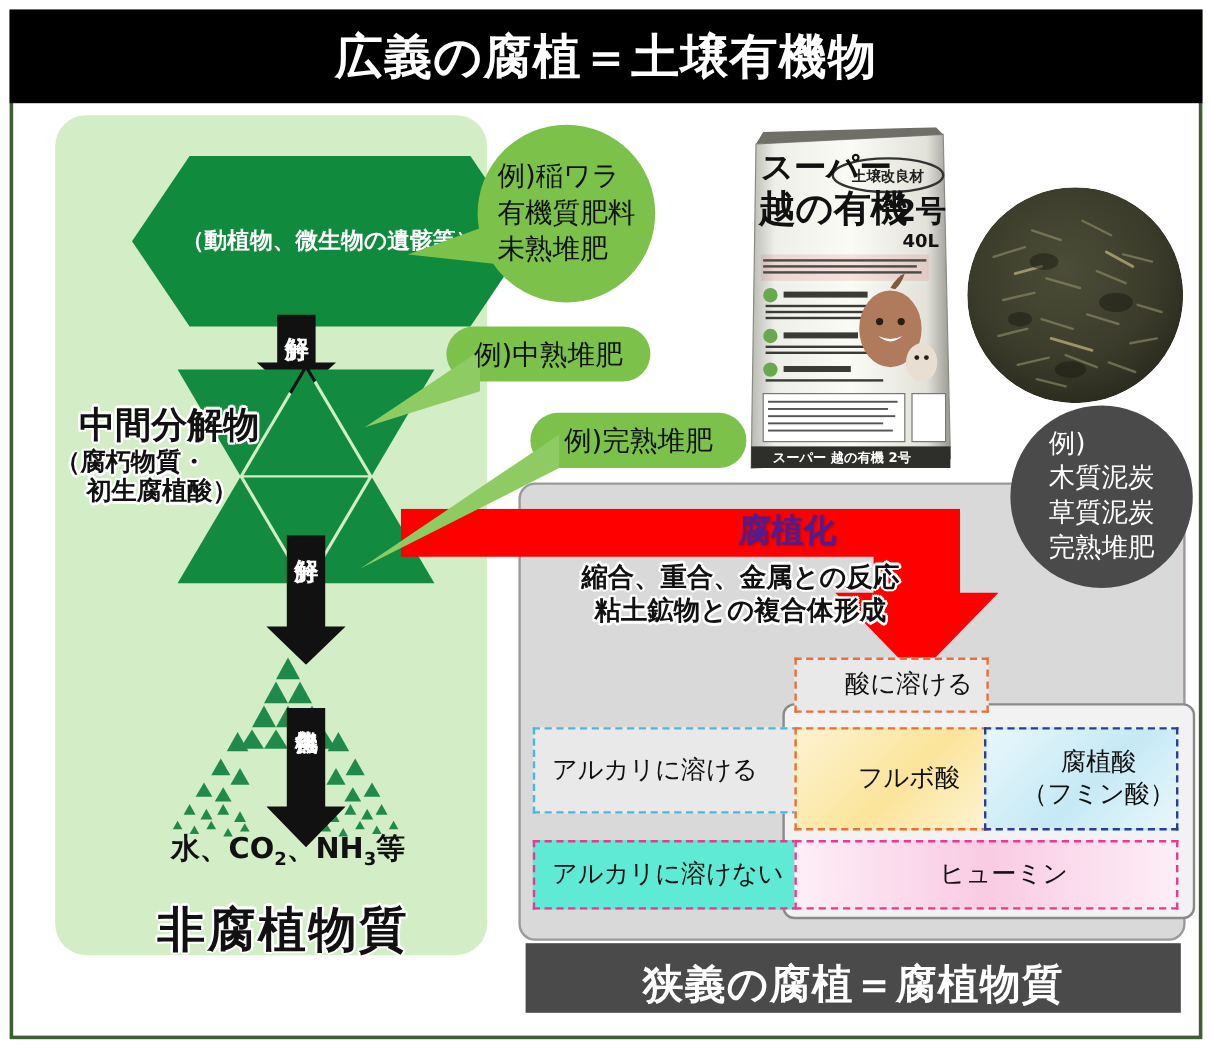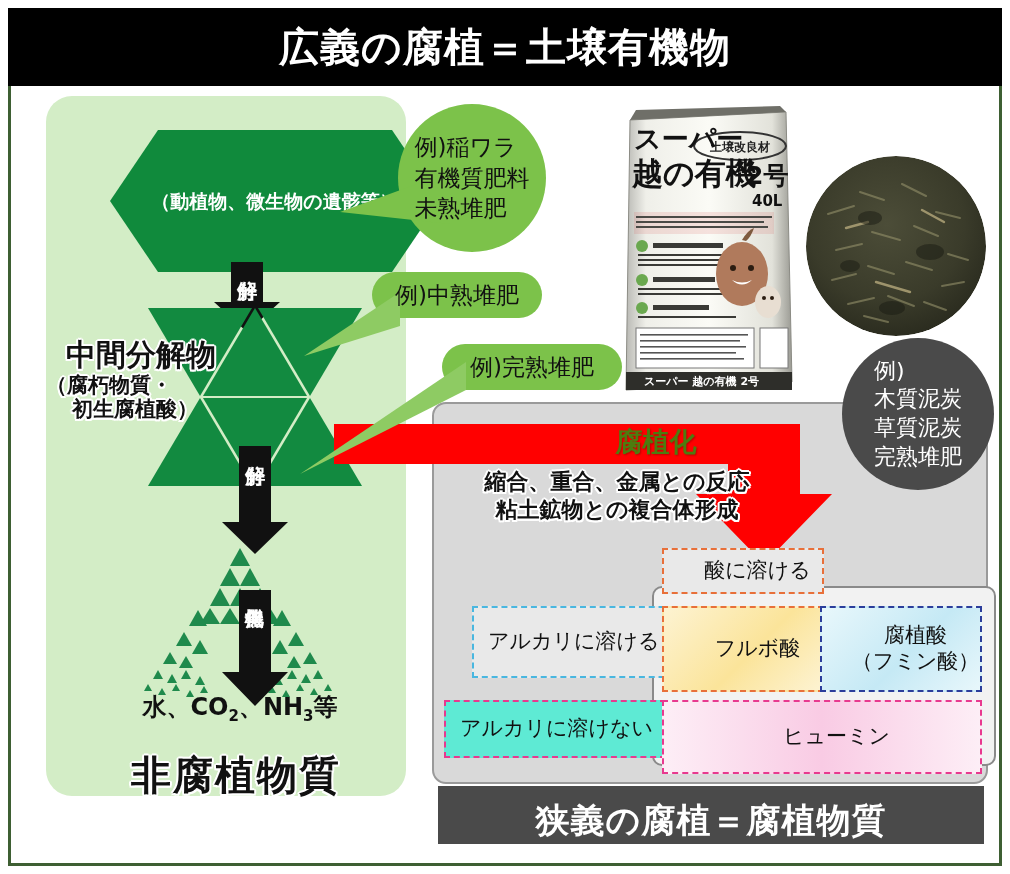--- a/index.html
+++ b/index.html
@@ -124,56 +124,56 @@
   .footerbar{
     position:absolute;left:438px;top:786px;width:546px;height:58px;
     background:#4a4a4a;display:flex;align-items:flex-end;justify-content:center;
   }
   .footerbar .t{color:#fff;font-size:34px;font-weight:bold;letter-spacing:1px;}
 
   
   #redarrow{position:absolute;left:334px;top:424px;width:510px;height:140px;}
   #fushokuka{
     position:absolute;left:566px;top:424px;width:180px;text-align:center;
-    color:#4d7c0f;font-size:27px;font-weight:bold;
+    color:#4c1d95;font-size:27px;font-weight:bold;
     text-shadow:1px 1px 2px rgba(0,0,0,.25);
   }
   #reaction{
     position:absolute;left:452px;top:468px;width:330px;text-align:center;
     font-size:22px;font-weight:bold;color:#111;line-height:1.28;
   }
 
   
   .matrix{position:absolute;left:452px;top:548px;width:520px;height:218px;}
   .mcell{position:absolute;box-sizing:border-box;
          display:flex;align-items:center;justify-content:center;
          font-size:21px;color:#111;text-align:center;line-height:1.22;padding-left:29px;}
 
   
   #col-acid-sol{left:210px;top:0;width:162px;height:46px;
     border:2px dashed #e8703a;background:#e9e9e9;}
   #col-acid-insol{left:368px;top:0;width:162px;height:46px;
     border:2px dashed #2b3d9b;background:#e9e9e9;}
   #row-alk-sol{left:-8px;top:58px;width:222px;height:72px;
-    border:2px dashed #49b7e0;background:#e9e9e9;justify-content:flex-start;padding-left:14px;margin-left:28px;}
+    border:2px dashed #49b7e0;background:#e9e9e9;justify-content:flex-start;padding-left:14px;}
   #row-alk-insol{left:-8px;top:152px;width:222px;height:58px;
     border:2px dashed #e8398f;background:#5eead4;justify-content:flex-start;padding-left:14px;}
 
   
   #innerbox{position:absolute;left:200px;top:38px;width:340px;height:176px;
     border:2px solid #8a8a8a;border-radius:10px;background:#f2f2f2;}
 
   
   #cell-fulvo{left:210px;top:58px;width:162px;height:86px;
     border:2px dashed #e8703a;
     background:linear-gradient(135deg,#fdf3d2 0%,#fbe49a 55%,#fdf3d2 100%);}
   #cell-humic{left:368px;top:58px;width:162px;height:86px;
     border:2px dashed #2b3d9b;
     background:linear-gradient(135deg,#e8f7fb 0%,#c5e9f5 55%,#e8f7fb 100%);}
-  #cell-humin{left:210px;top:152px;width:320px;height:74px;
+  #cell-humin{left:210px;top:152px;width:320px;height:58px;
     border:2px dashed #e8398f;
     background:linear-gradient(90deg,#fdeef6 0%,#f9cbe4 50%,#fdeef6 100%);text-align:center;}
 </style>
 </head>
 <body>
 
 <div id="root">
 
   <div class="frame"></div>
 

